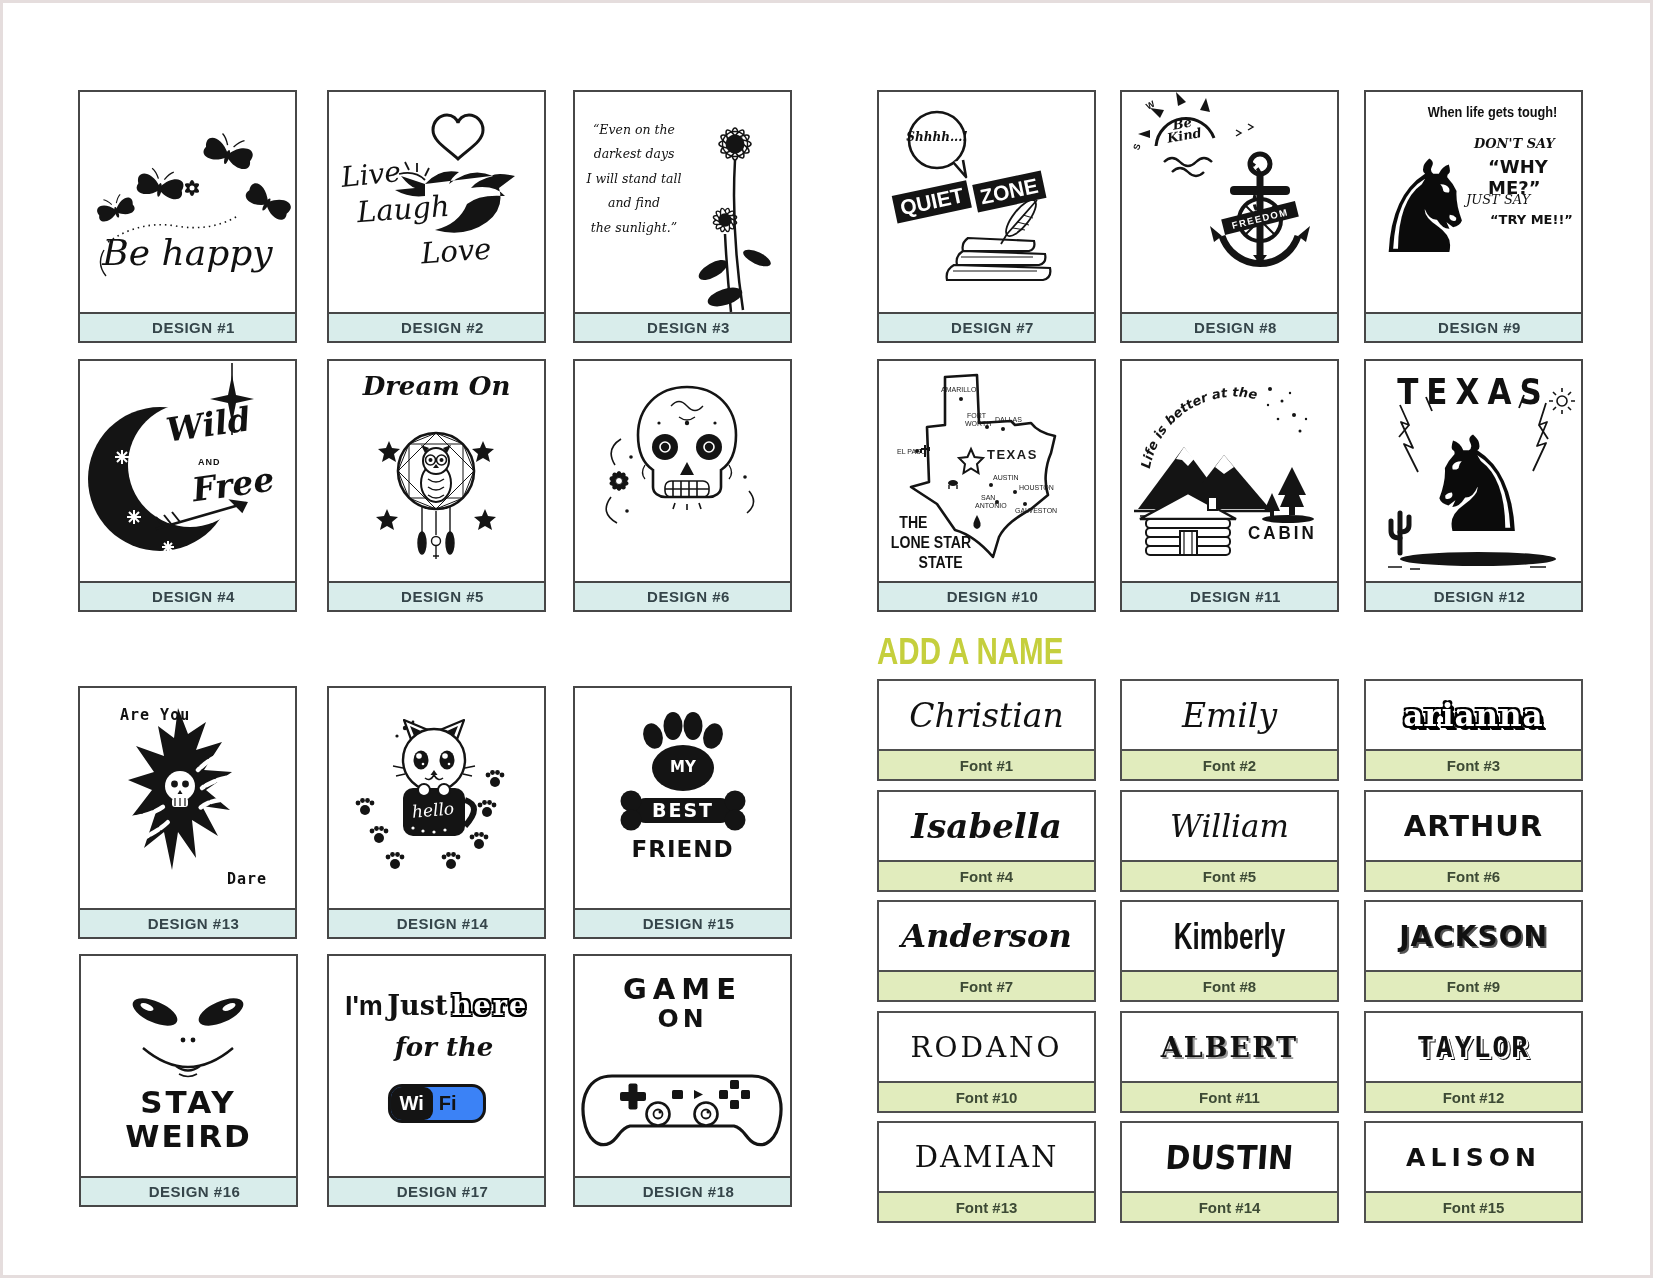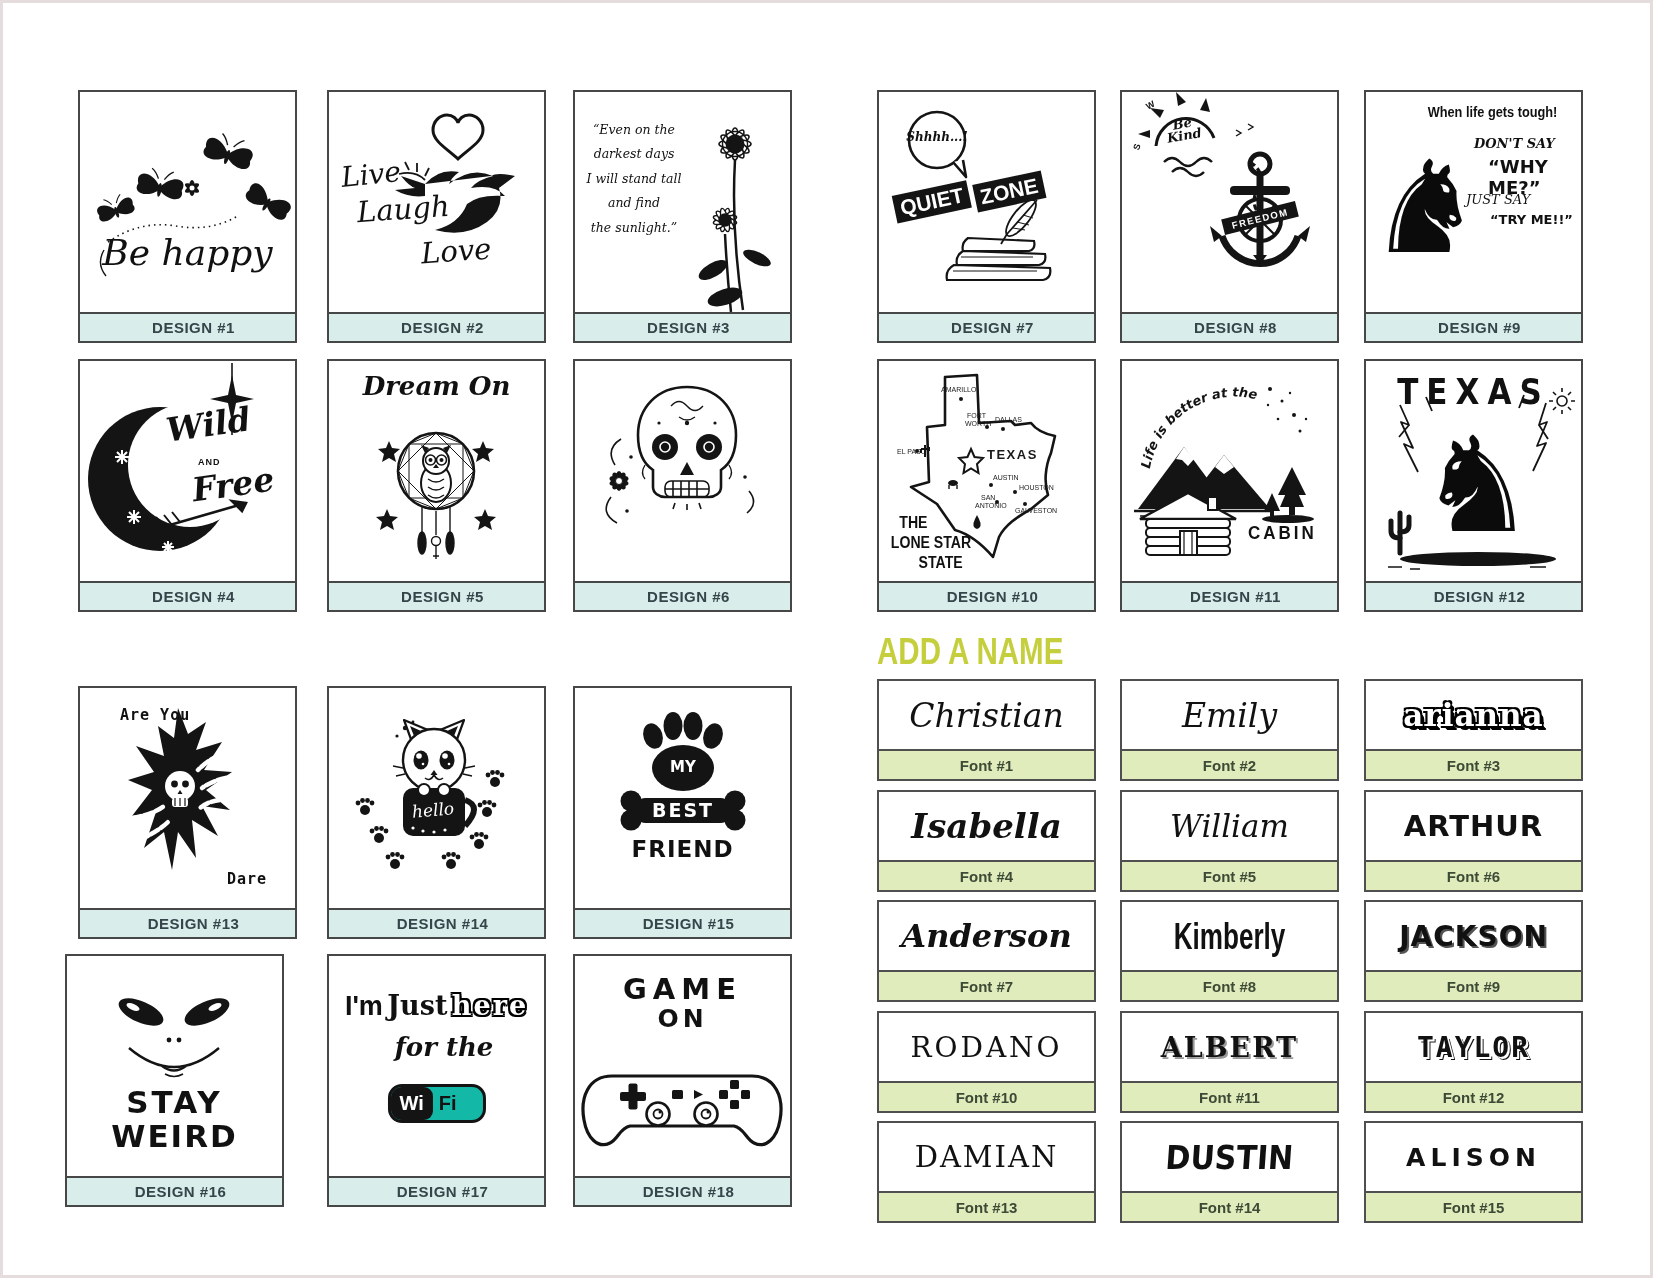--- a/index.html
+++ b/index.html
@@ -559,21 +559,21 @@
             <circle cx="160" cy="132" r="10.5"></circle>
         </g>
       </svg>
       <div class="abs heavy" style="left:93px;top:70px;width:30px;text-align:center;font-size:15px;color:#fff;">MY</div>
       <div class="abs heavy" style="left:62px;top:111px;width:92px;text-align:center;font-size:19px;letter-spacing:2px;color:#fff;">BEST</div>
       <div class="abs heavy" style="left:0;right:0;top:148px;text-align:center;font-size:23px;letter-spacing:1px;">FRIEND</div>
     </div>
     <div class="dlabel">DESIGN #15</div>
   </div>
 
-  <div class="dcard" style="left:62px;top:951px">
+  <div class="dcard" style="left:76px;top:951px">
     <div class="art">
       <svg viewBox="0 0 215 222">
         <ellipse cx="74" cy="56" rx="24" ry="10.5" transform="rotate(24 74 56)" fill="#141414"></ellipse>
         <ellipse cx="140" cy="56" rx="24" ry="10.5" transform="rotate(-24 140 56)" fill="#141414"></ellipse>
         <ellipse cx="66" cy="51" rx="7" ry="3" transform="rotate(24 66 51)" fill="#fff"></ellipse>
         <ellipse cx="148" cy="51" rx="7" ry="3" transform="rotate(-24 148 51)" fill="#fff"></ellipse>
         <circle cx="102" cy="84" r="2.4" fill="#141414"></circle>
           <circle cx="112" cy="84" r="2.4" fill="#141414"></circle>
         <path d="M62,92 Q107,130 152,92" stroke="#141414" stroke-width="2.4" fill="none"></path>
         <path d="M95,110 q12,9 24,0" stroke="#141414" stroke-width="2.2" fill="none"></path>
@@ -587,21 +587,21 @@
 
   <div class="dcard" style="left:324px;top:951px">
     <div class="art">
       <div class="abs" style="left:0;right:0;top:34px;text-align:center;white-space:nowrap;">
         <span style="font-weight:800;font-size:27px;">I'm</span>
         <span style="font-family:'DejaVu Serif',serif;font-weight:bold;font-size:27px;">Just</span>
         <span class="outline-txt" style="font-weight:bold;font-size:27px;letter-spacing:2px;font-family:'DejaVu Serif',serif;">here</span>
       </div>
       <div class="abs ital" style="left:0;right:0;top:76px;text-align:center;font-size:26px;font-weight:bold;margin-left:15px;">for the</div>
       <div class="abs" style="left:50%;top:128px;transform:translateX(-50%);display:flex;align-items:stretch;
-                  border:3.5px solid #141414;border-radius:14px;overflow:hidden;background:#14b8a6;">
+                  border:3.5px solid #141414;border-radius:14px;overflow:hidden;background:#3b82f6;">
         <span style="background:#141414;color:#fff;font-weight:800;font-size:20px;padding:5px 9px;border-radius:0 9px 9px 0;">Wi</span>
         <span style="color:#141414;font-weight:800;font-size:20px;padding:5px 26px 5px 6px;">Fi</span>
       </div>
     </div>
     <div class="dlabel">DESIGN #17</div>
   </div>
 
   <div class="dcard" style="left:570px;top:951px">
     <div class="art">
       <div class="abs heavy" style="left:0;right:0;top:16px;text-align:center;font-size:29px;letter-spacing:6px;">GAME</div>

